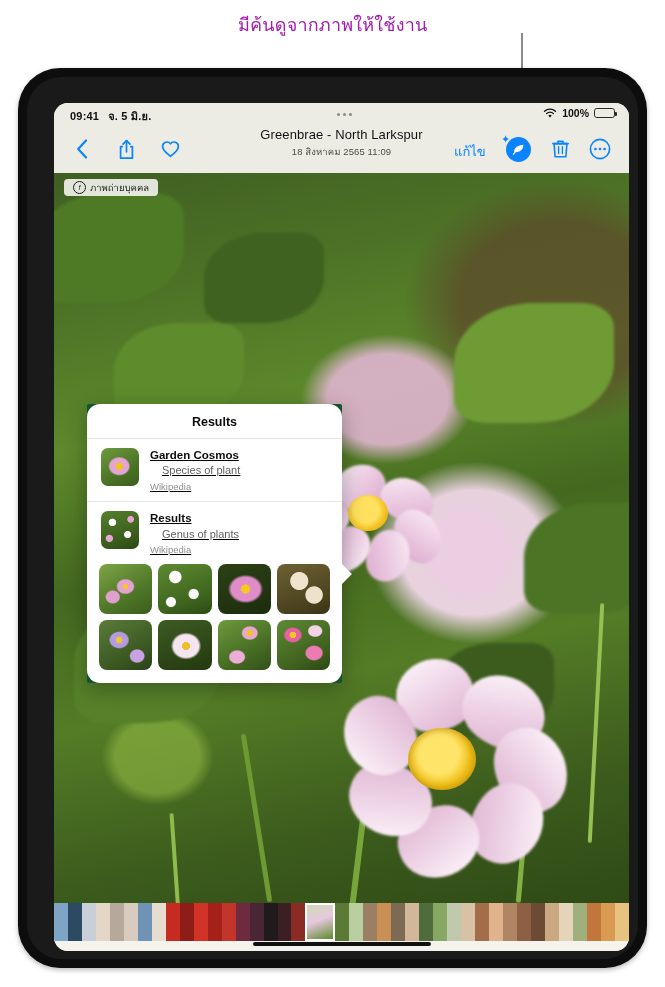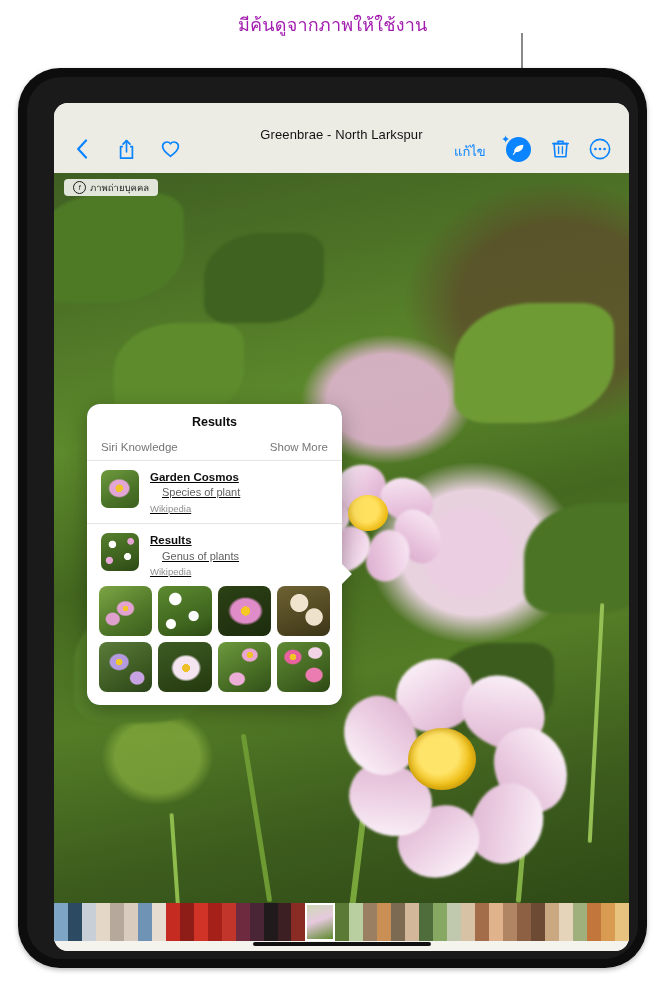--- a/index.html
+++ b/index.html
@@ -132,21 +132,21 @@
   }
   #aperture-icon{
     width:11px;height:11px;border:1px solid #1d1d1d;border-radius:50%;
     display:flex;align-items:center;justify-content:center;
     font-size:7px;font-style:italic;line-height:1;
   }
 
   
   #popover{
     position:absolute;left:33px;top:301px;width:255px;
-    background:#14532d;border-radius:13px;
+    background:#14532d;border-radius:2px;
     box-shadow:0 6px 22px rgba(0,0,0,.30);
     overflow:visible;
   }
   #popover-tail{
     position:absolute;right:-7px;top:163px;width:14px;height:14px;
     background:#ffffff;transform:rotate(45deg);
   }
   #popover-body{position:relative;z-index:2;background:#fff;border-radius:13px;overflow:hidden;}
   #popover-title{
     text-align:center;font-size:12.5px;font-weight:bold;color:#0d0d0d;
@@ -262,20 +262,40 @@
         </div>
       </div>
 
       <div id="portrait-badge">
         <span id="aperture-icon">f</span>
         <span>ภาพถ่ายบุคคล</span>
       </div>
 
       <div id="topbar">
 
+        <div id="statusbar">
+          <div id="status-left">
+            <span id="status-time">09:41</span>
+            <span id="status-date">จ. 5 มิ.ย.</span>
+          </div>
+          <div id="status-dots">
+            <i></i>
+              <i></i>
+              <i></i>
+          </div>
+          <div id="status-right">
+            <svg width="14" height="11" viewBox="0 0 14 11">
+              <path d="M7 9.6 5.3 7.6a2.6 2.6 0 0 1 3.4 0L7 9.6z" fill="#101010"></path>
+              <path d="M3.6 5.6a5.2 5.2 0 0 1 6.8 0" stroke="#101010" stroke-width="1.3" fill="none" stroke-linecap="round"></path>
+              <path d="M1.5 3.3a8.2 8.2 0 0 1 11 0" stroke="#101010" stroke-width="1.3" fill="none" stroke-linecap="round"></path>
+            </svg>
+            <span id="status-battery-pct">100%</span>
+            <span id="battery-icon"><span id="battery-fill"></span></span>
+          </div>
+        </div>
 
         <div id="toolbar">
           <div class="tb-icon" id="tb-back">
             <svg width="12" height="20" viewBox="0 0 12 20">
                 <path d="M10 1.5 2.2 10 10 18.5" stroke="#0a84ff" stroke-width="2.2" fill="none" stroke-linecap="round" stroke-linejoin="round"></path>
               </svg>
           </div>
           <div class="tb-icon" id="tb-share">
             <svg width="17" height="21" viewBox="0 0 17 21">
               <path d="M8.5 1.6v11.2" stroke="#0a84ff" stroke-width="1.7" fill="none" stroke-linecap="round"></path>
@@ -312,32 +332,29 @@
               <circle cx="11" cy="11" r="9.6" stroke="#0a84ff" stroke-width="1.6" fill="none"></circle>
               <circle cx="6.4" cy="11" r="1.35" fill="#0a84ff"></circle>
               <circle cx="11" cy="11" r="1.35" fill="#0a84ff"></circle>
               <circle cx="15.6" cy="11" r="1.35" fill="#0a84ff"></circle>
             </svg>
           </div>
         </div>
 
         <div id="title-block">
           <div id="title-main">Greenbrae - North Larkspur</div>
+          <div id="title-sub">18 สิงหาคม 2565   11:09</div>
         </div>
       </div>
 
       <div id="popover">
         <div id="popover-tail"></div>
         <div id="popover-body">
           <div id="popover-title">Results</div>
 
-          <div id="siri-row">
-            <span id="siri-label">Siri Knowledge</span>
-            <span id="show-more">Show More</span>
-          </div>
 
           <div class="kn-row">
             <div class="kn-thumb t1"></div>
             <div class="kn-text">
               <div class="kn-name">Garden Cosmos</div>
               <div class="kn-desc">Species of plant</div>
               <div class="kn-src">Wikipedia</div>
             </div>
           </div>
 

